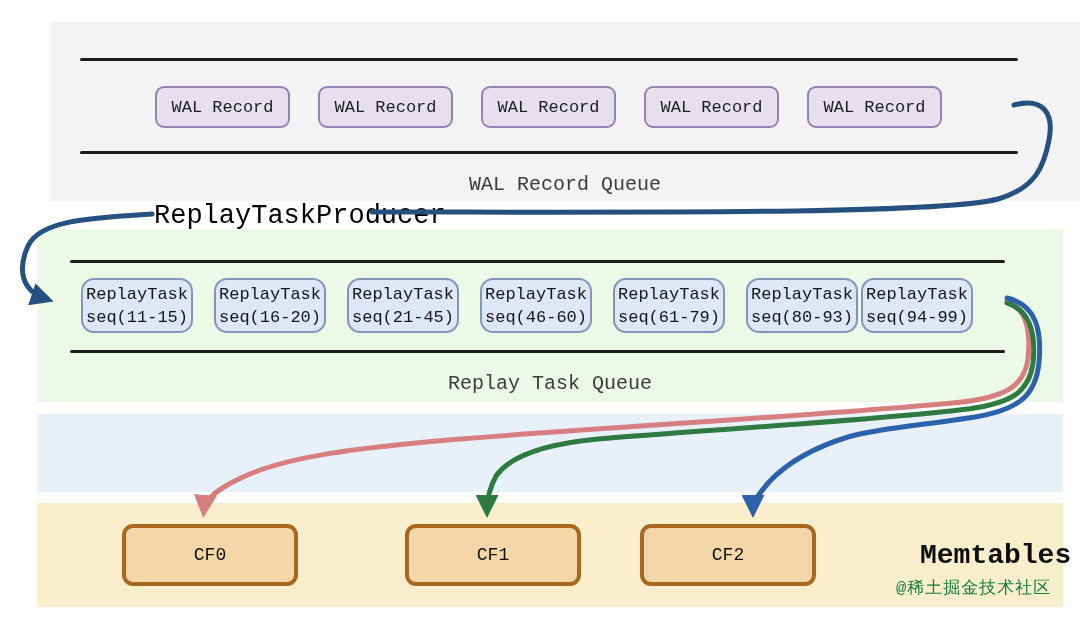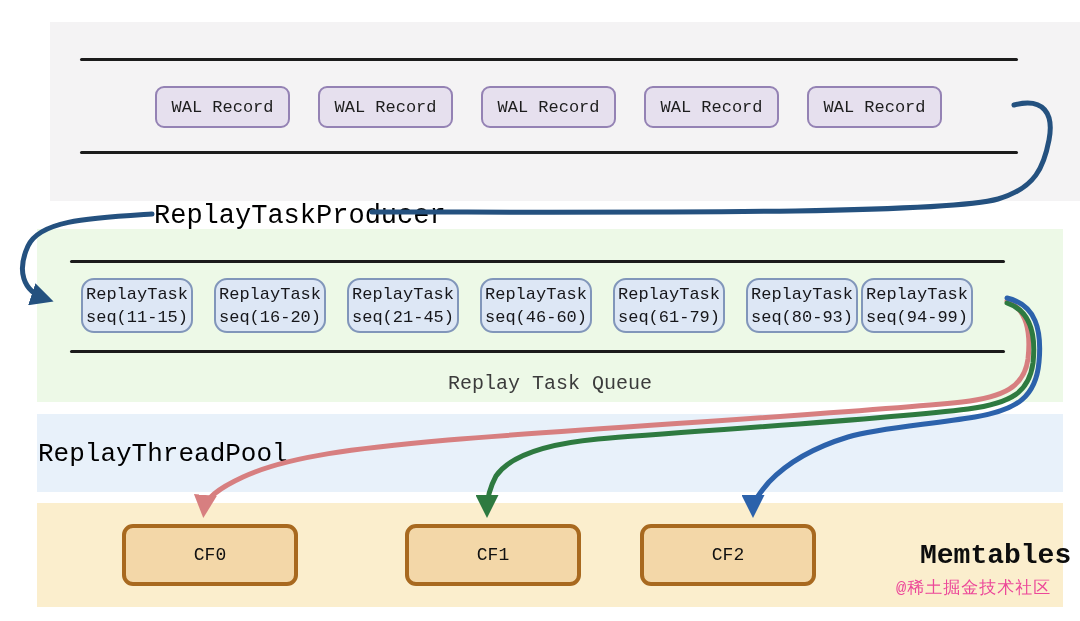--- a/index.html
+++ b/index.html
@@ -34,21 +34,21 @@
     background:#f3d7a8;border:4px solid #a8691f;border-radius:11px;
     display:flex;align-items:center;justify-content:center;
     font-size:18px;color:#111;z-index:2;
   }
   .queue-label{position:absolute;font-size:20px;color:#3c3c3c;z-index:3;}
   .lbl-wal-queue{left:400px;top:173px;width:330px;text-align:center;}
   .lbl-replay-queue{left:385px;top:372px;width:330px;text-align:center;}
   .lbl-producer{position:absolute;left:154px;top:201px;font-size:27px;color:#000;z-index:4;}
   .lbl-pool{position:absolute;left:38px;top:439px;font-size:26px;color:#000;z-index:3;}
   .lbl-mem{position:absolute;left:920px;top:540px;font-size:28px;font-weight:bold;color:#0d0d0d;z-index:3;}
-  .lbl-watermark{position:absolute;left:896px;top:576px;font-size:17px;color:#ec4899;z-index:3;letter-spacing:1px;}
+  .lbl-watermark{position:absolute;left:896px;top:576px;font-size:17px;color:#15803d;z-index:3;letter-spacing:1px;}
   #arrows{position:absolute;left:0;top:0;z-index:5;pointer-events:none;}
 </style>
 </head>
 <body>
 
 <div id="canvas">
 
   <div class="band band-wal"></div>
   <div class="band band-replay"></div>
   <div class="band band-pool"></div>
@@ -58,23 +58,23 @@
   <div class="qline qline-2"></div>
   <div class="qline qline-3"></div>
   <div class="qline qline-4"></div>
 
   <div class="wal-box" style="left:155px">WAL Record</div>
   <div class="wal-box" style="left:318px">WAL Record</div>
   <div class="wal-box" style="left:481px">WAL Record</div>
   <div class="wal-box" style="left:644px">WAL Record</div>
   <div class="wal-box" style="left:807px">WAL Record</div>
 
+  <div class="queue-label lbl-wal-queue">WAL Record Queue</div>
   <div class="lbl-producer">ReplayTaskProducer</div>
   <div class="queue-label lbl-replay-queue">Replay Task Queue</div>
-  <div class="lbl-pool">ReplayThreadPool</div>
   <div class="lbl-mem">Memtables</div>
   <div class="lbl-watermark">@稀土掘金技术社区</div>
 
   <div class="task-box" style="left:81px">
     <span>ReplayTask</span>
     <span>seq(11-15)</span>
   </div>
   <div class="task-box" style="left:214px">
     <span>ReplayTask</span>
     <span>seq(16-20)</span>

